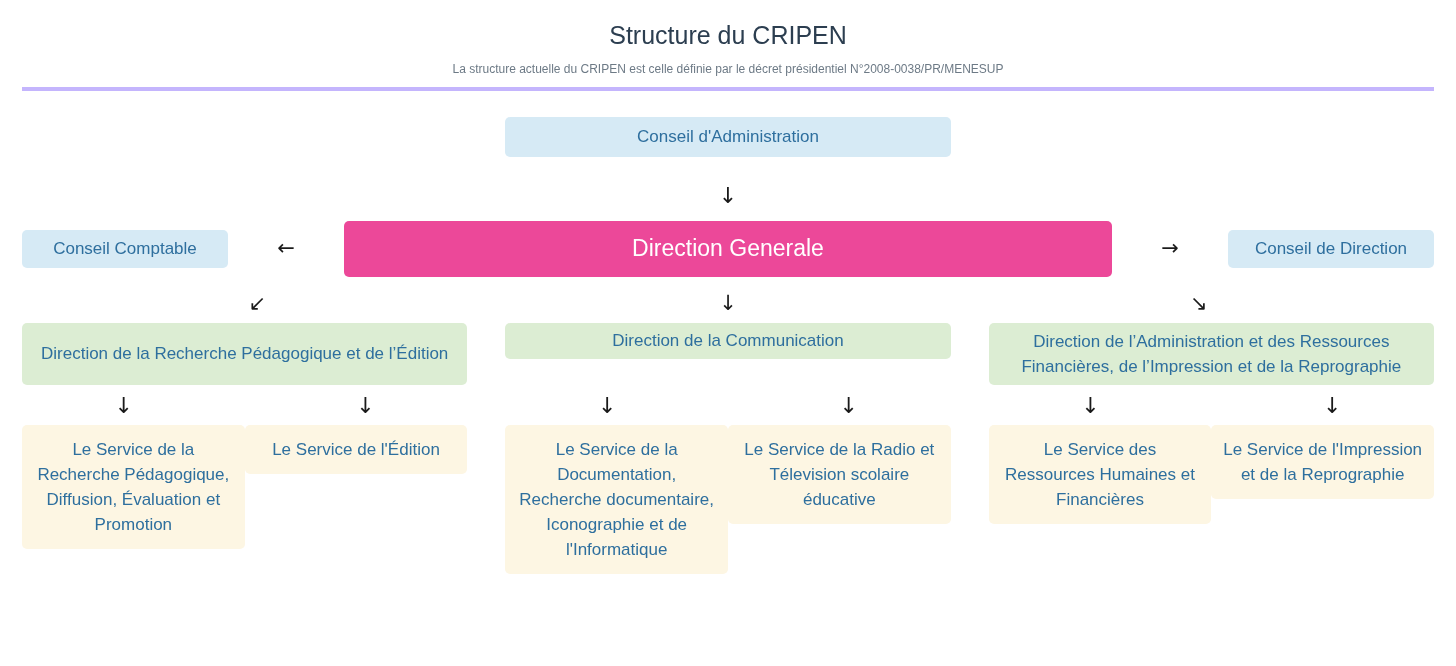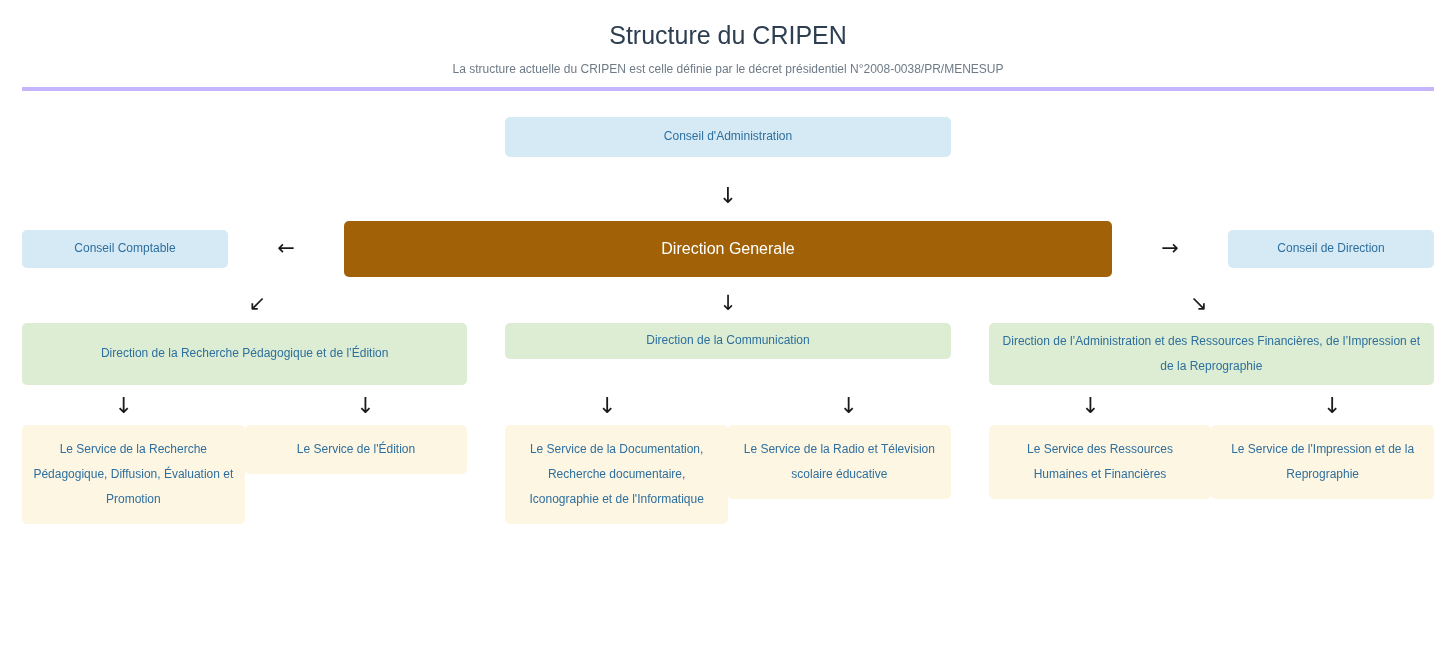--- a/index.html
+++ b/index.html
@@ -41,33 +41,33 @@
     color: #6d7a86;
     margin: 0;
     line-height: 1.2;
   }
 
   
   .box {
     box-sizing: border-box;
     border-radius: 5px;
     text-align: center;
-    font-size: 12px;
+    font-size: 17px;
     line-height: 25px;
     color: #2e6f9e;
     display: flex;
     align-items: center;
     justify-content: center;
     padding: 8px 10px;
   }
   .box-blue-light { background: #d6eaf5; }
   .box-blue-solid {
-    background: #a16207;
+    background: #ec4899;
     color: #ffffff;
-    font-size: 16px;
+    font-size: 23px;
   }
   .box-green { background: #dcedd3; }
   .box-cream { background: #fdf6e3; }
 
   
   .arrow {
     font-size: 22px;
     line-height: 1;
     color: #1a1a1a;
     text-align: center;

